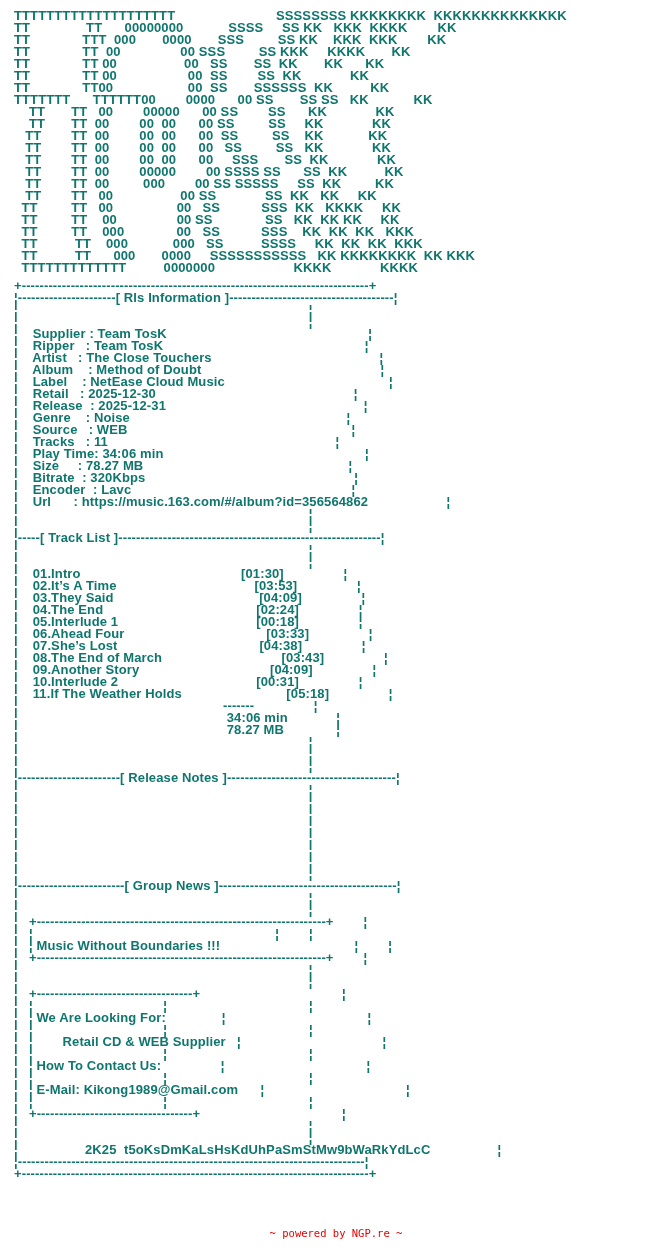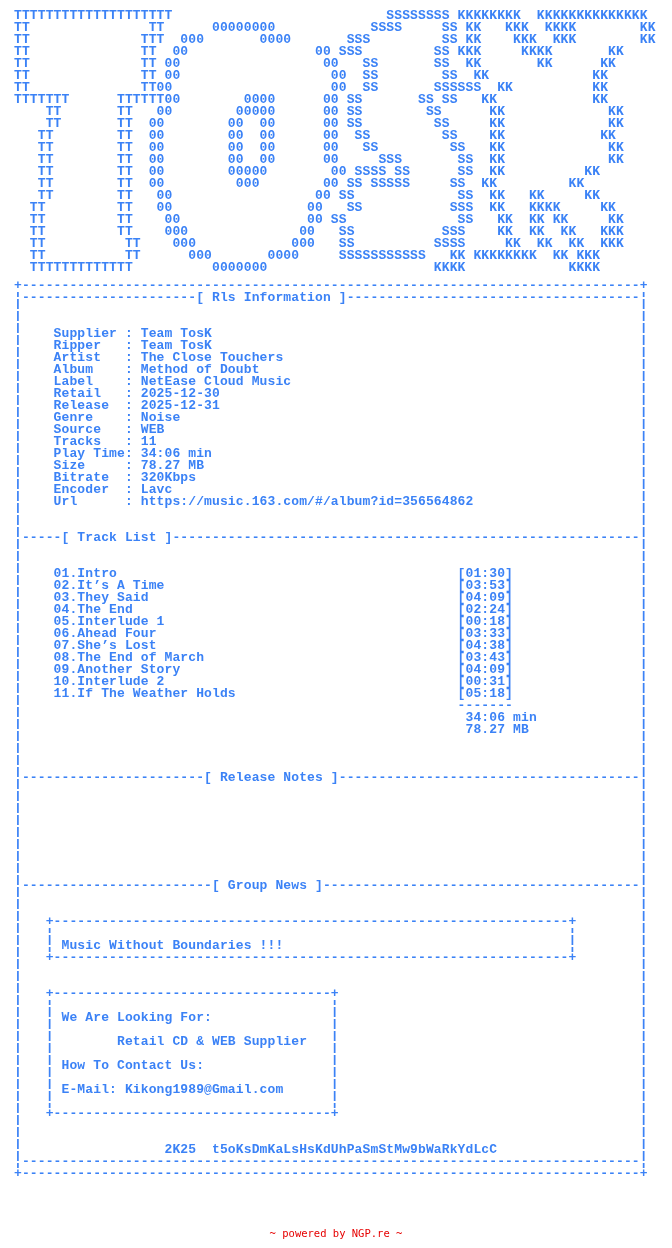--- a/index.html
+++ b/index.html
@@ -3,26 +3,26 @@
 <meta charset="utf-8">
 <style>
   html,body{margin:0;padding:0;background:#ffffff;}
   .page{
     width:672px;
     min-height:1248px;
     background:#ffffff;
     overflow:hidden;
   }
   .nfo{
-    font-family:Liberation Mono, monospace;
+    font-family:Liberation Sans, sans-serif;
     font-weight:700;
     font-size:13px;
     line-height:12px;
     letter-spacing:0.12px;
-    color:#3b82f6;
+    color:#0f766e;
     white-space:pre;
   }
   #ascii-art{
     margin:10px 0 6px 14px;
     padding:0;
   }
   #nfo-body{
     margin:0 0 0 14px;
   }
   #nfo-body > div{height:12px;}

